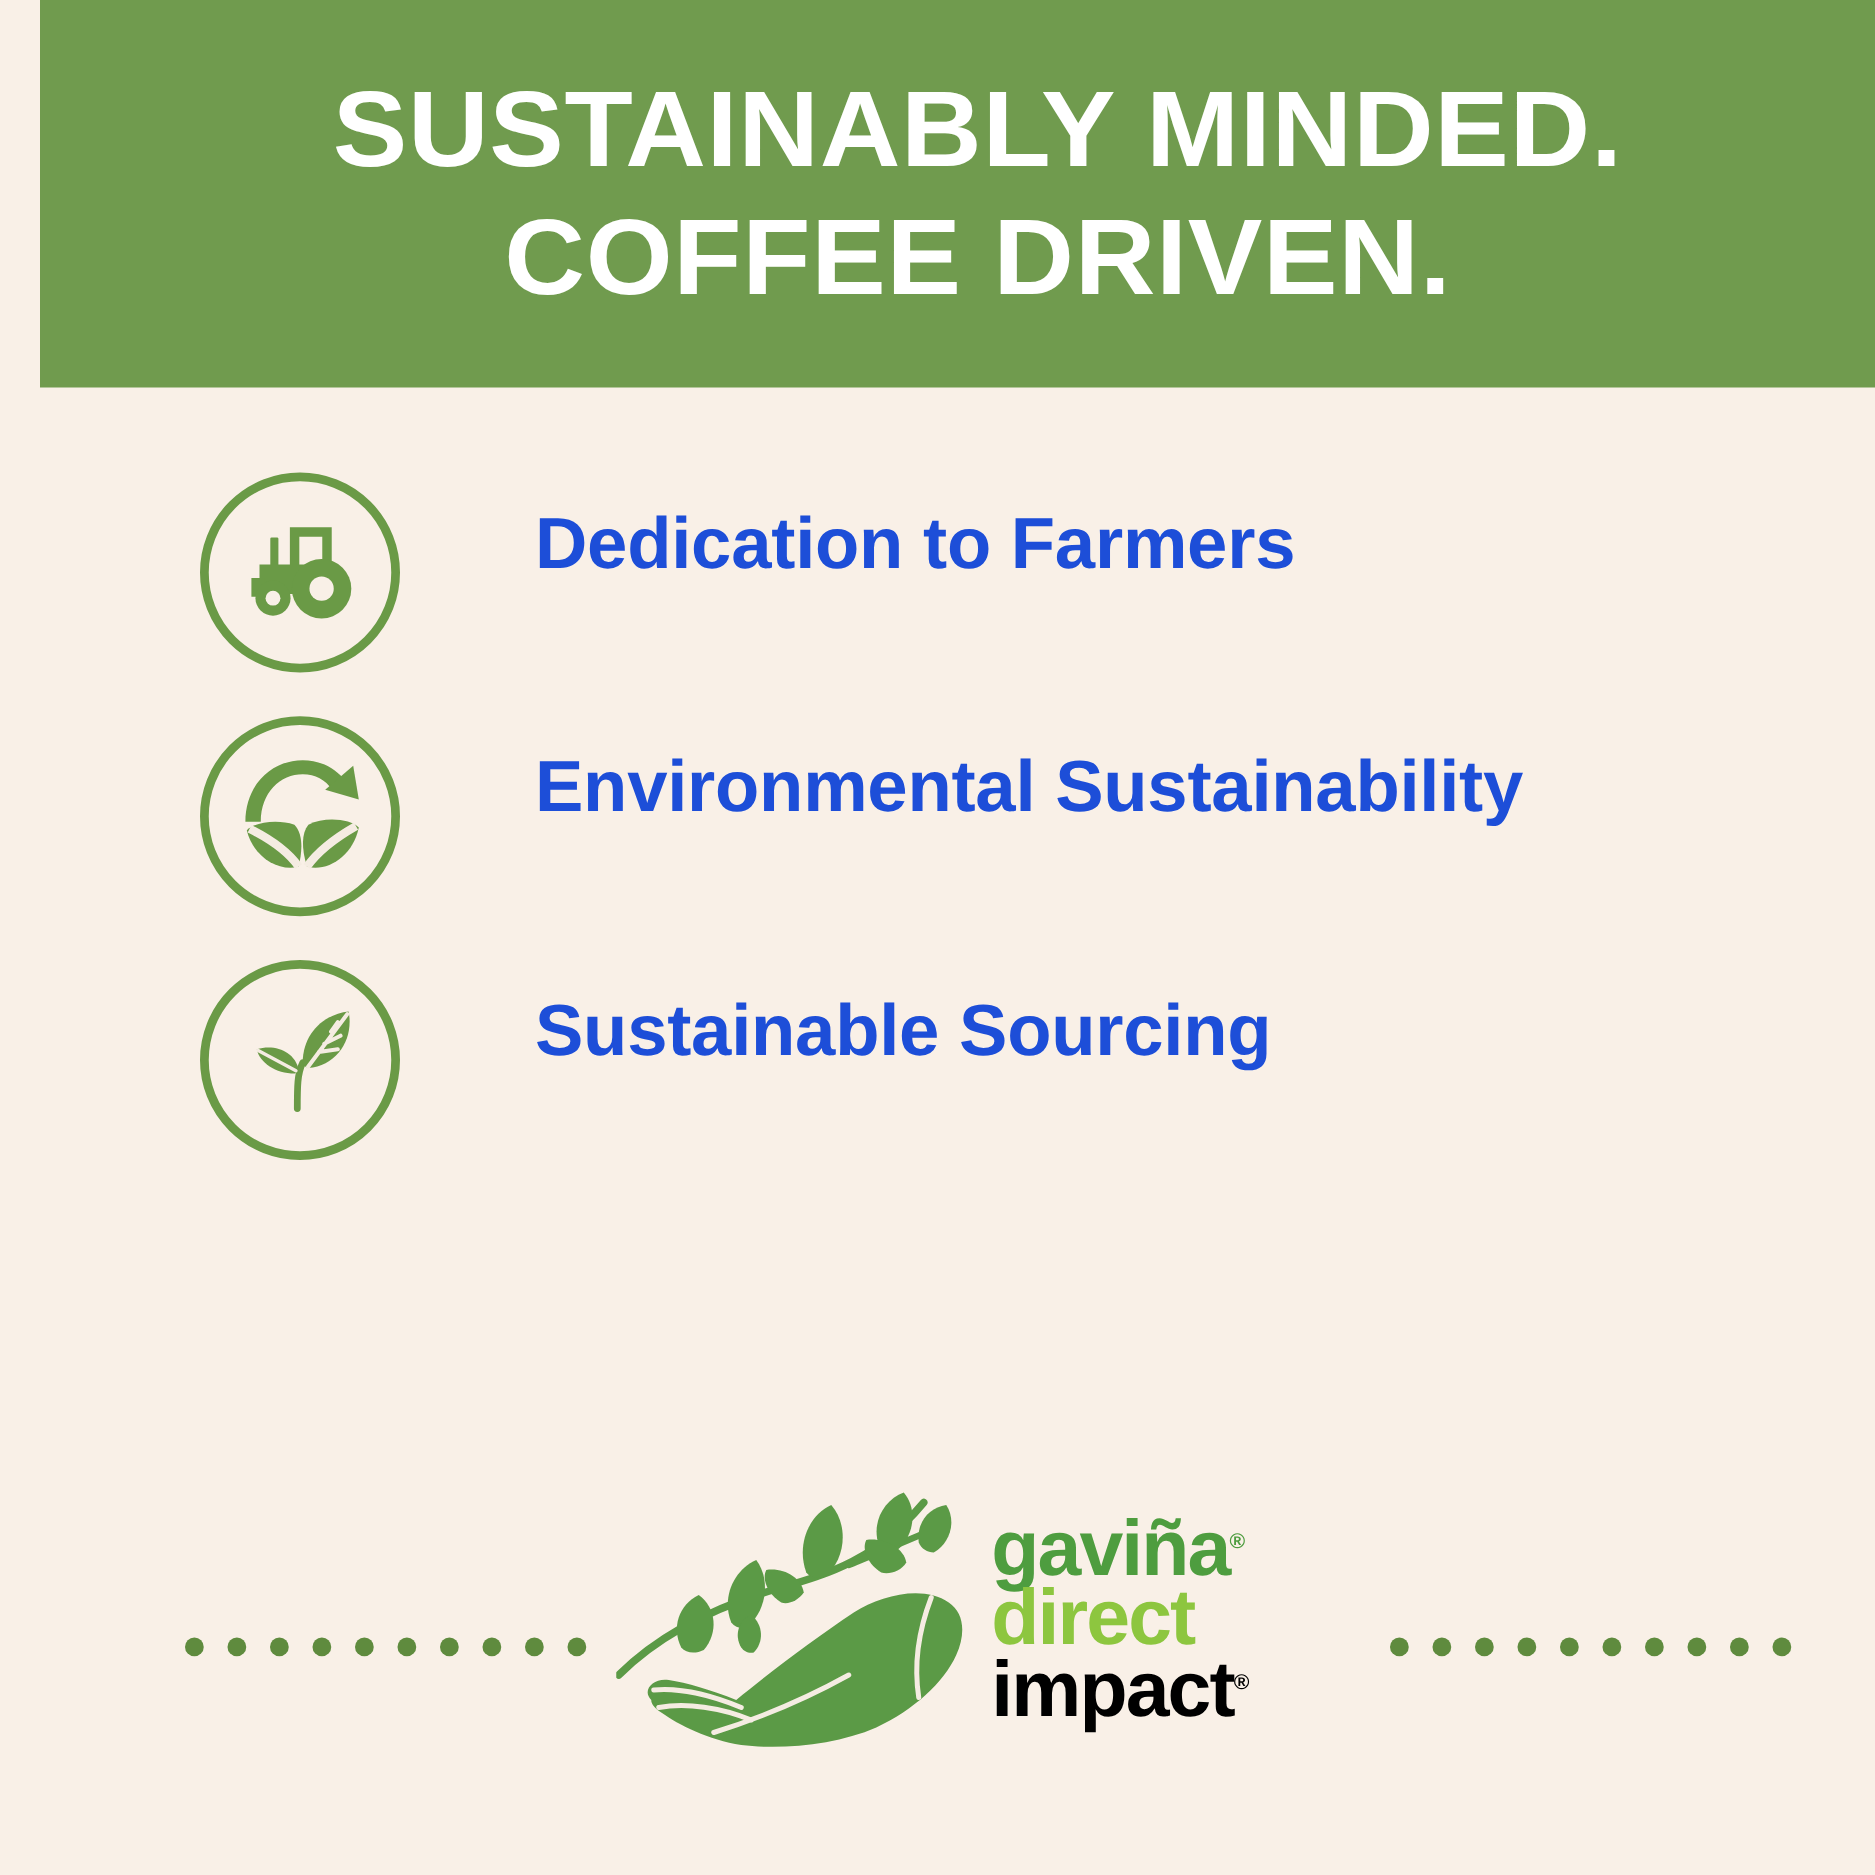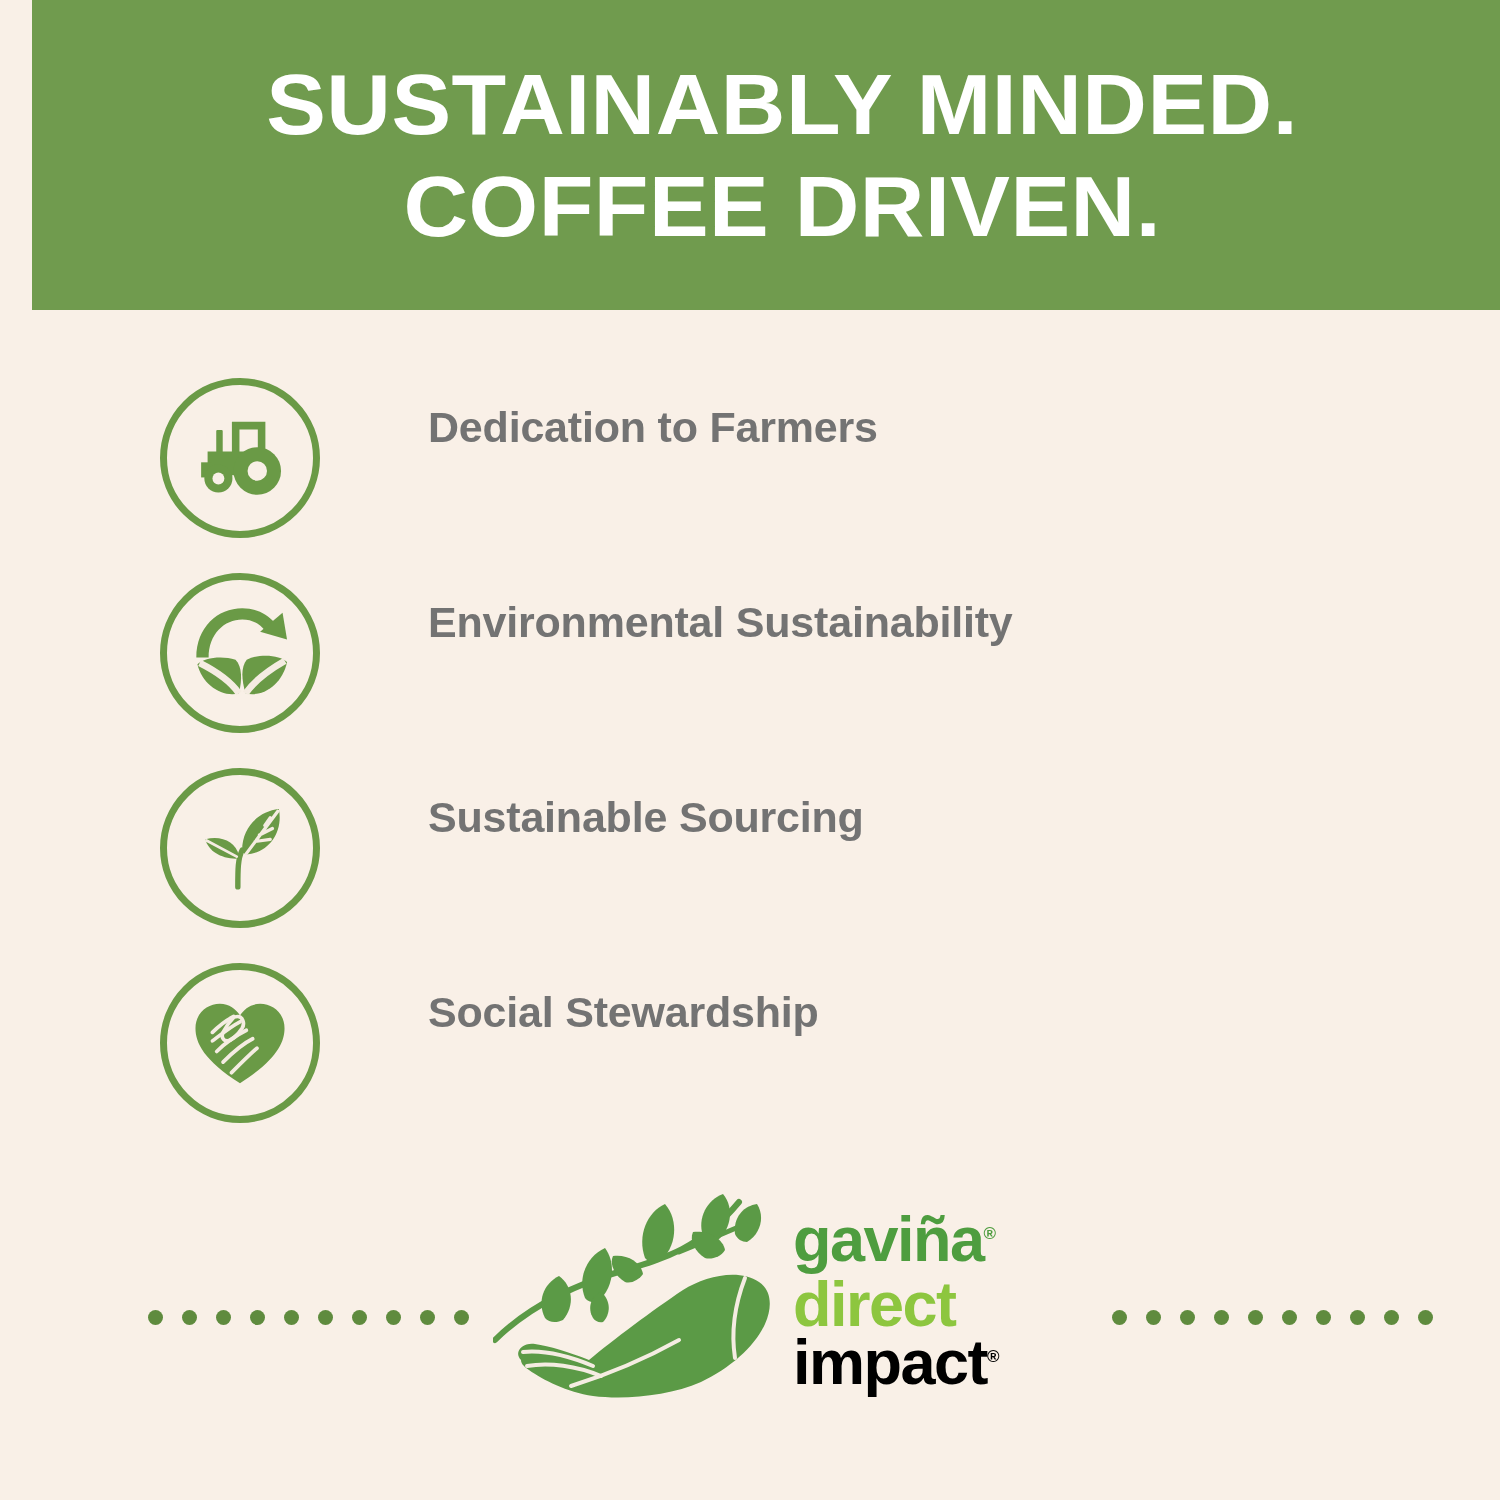--- a/index.html
+++ b/index.html
@@ -76,24 +76,24 @@
     align-items: center;
     justify-content: center;
   }
   .icon-circle svg {
     display: block;
   }
   .feature-label {
     position: absolute;
     left: 428px;
     top: 28px;
-    color: #737373;
+    color: #1d4ed8;
     font-family: "Liberation Sans", sans-serif;
     font-weight: bold;
-    font-size: 43px;
+    font-size: 58px;
     line-height: 1;
     white-space: nowrap;
     letter-spacing: -0.2px;
   }
   .dots {
     position: absolute;
     top: 1310px;
     display: flex;
     gap: 19px;
     align-items: center;
@@ -133,21 +133,21 @@
     margin: 0;
     white-space: nowrap;
   }
   .logo-gavina {
     color: #4E9D3F;
     font-size: 63px;
   }
   .logo-direct {
     color: #8DC63F;
     font-size: 63px;
-    margin-top: 10px;
+    margin-top: 0;
   }
   .logo-impact {
     color: #000000;
     font-size: 63px;
     margin-top: 2px;
   }
   .reg {
     font-size: 17px;
     vertical-align: super;
     letter-spacing: 0;
@@ -220,39 +220,20 @@
             <path d="M56 55 L85 16 M68 38 L80 32 M64 44 L78 42 M73 29 L78 22" stroke="#F5ECE2" stroke-width="3" fill="none" stroke-linecap="round"></path>
 
             <path d="M46 60 C32 60 20 52 18 42 C32 38 46 44 49 57 C48 59 47 60 46 60 Z"></path>
             <path d="M47 58 L19 43" stroke="#F5ECE2" stroke-width="2.5" fill="none" stroke-linecap="round"></path>
           </g>
         </svg>
       </div>
       <div class="feature-label">Sustainable Sourcing</div>
     </div>
 
-    <div class="feature-row">
-      <div class="icon-circle">
-        <svg width="106" height="106" viewBox="0 0 100 100" aria-hidden="true">
-          <g>
-
-            <path d="M50 88 C16 66 8 50 8 36 C8 22 19 13 31 13 C40 13 46 18 50 24 C54 18 60 13 69 13 C81 13 92 22 92 36 C92 50 84 66 50 88 Z" fill="#6A9A46"></path>
-
-            <path d="M44 26 C40 30 36 36 34 40 C32 44 34 48 38 48 C42 48 48 42 52 36 C55 31 52 25 48 25 C46 25 45 25 44 26 Z" fill="#6A9A46" stroke="#F5ECE2" stroke-width="3.5" stroke-linejoin="round"></path>
-
-            <path d="M24 40 C30 34 38 28 44 25" stroke="#F5ECE2" stroke-width="3.5" fill="none" stroke-linecap="round"></path>
-            <path d="M24 48 C32 42 42 34 50 30" stroke="#F5ECE2" stroke-width="3.5" fill="none" stroke-linecap="round"></path>
-            <path d="M28 58 C36 50 48 42 56 38" stroke="#F5ECE2" stroke-width="3.5" fill="none" stroke-linecap="round"></path>
-            <path d="M34 68 C42 60 54 50 62 46" stroke="#F5ECE2" stroke-width="3.5" fill="none" stroke-linecap="round"></path>
-            <path d="M42 78 C50 70 60 60 66 55" stroke="#F5ECE2" stroke-width="3.5" fill="none" stroke-linecap="round"></path>
-          </g>
-        </svg>
-      </div>
-      <div class="feature-label">Social Stewardship</div>
-    </div>
 
   </div>
 
   <div class="dots dots-left">
     <span class="dot"></span>
     <span class="dot"></span>
     <span class="dot"></span>
     <span class="dot"></span>
     <span class="dot"></span>
     <span class="dot"></span>

